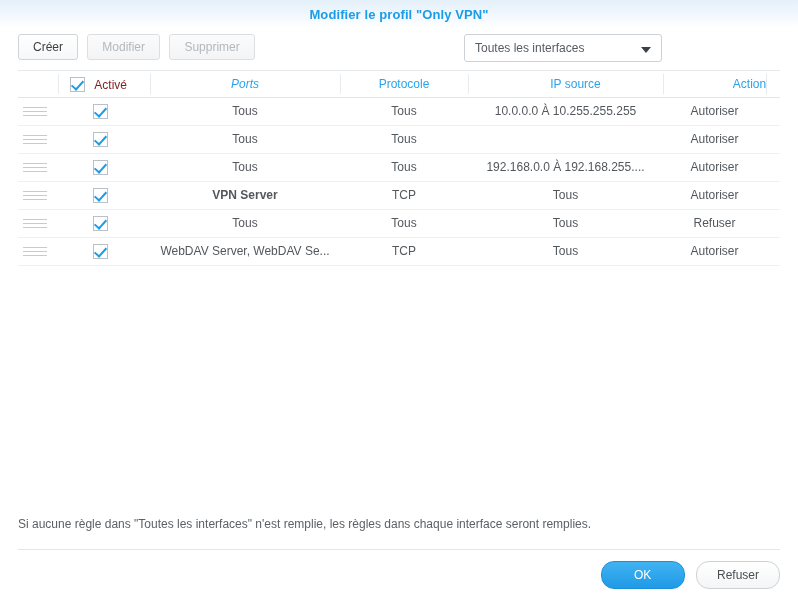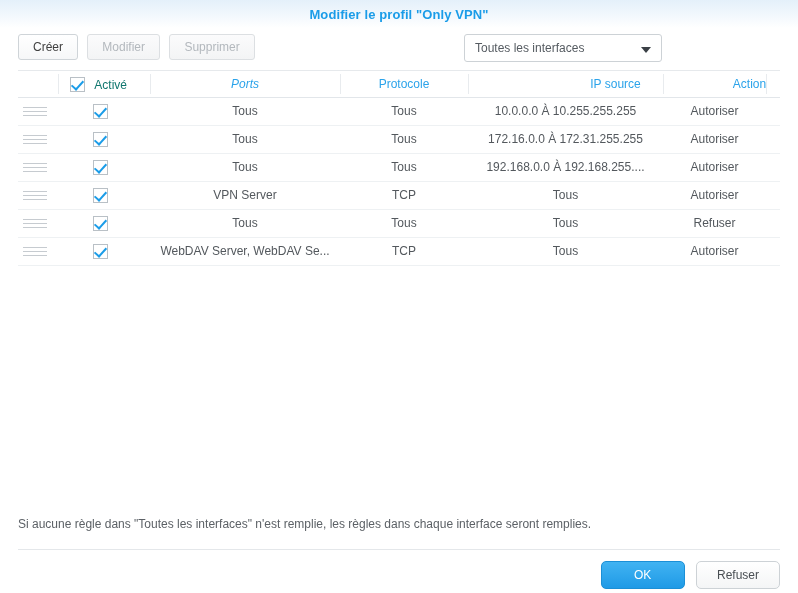--- a/index.html
+++ b/index.html
@@ -197,21 +197,21 @@
   .head-cb-wrap {
     position: absolute;
     top: 0;
     height: 26px;
     line-height: 26px;
     white-space: nowrap;
   }
   .head-cb-label {
     margin-left: 6px;
     font-size: 12px;
-    color: #0f766e;
+    color: #7f1d1d;
     vertical-align: middle;
   }
 
   
   .footnote {
     position: absolute;
     left: 18px; top: 517px;
     width: 762px;
     font-size: 12px;
     color: #5c6166;
@@ -230,21 +230,21 @@
     right: 18px; top: 561px;
     height: 28px;
   }
   .fbtn {
     display: inline-block;
     min-width: 84px;
     height: 28px;
     line-height: 27px;
     padding: 0 14px;
     margin-left: 8px;
-    border-radius: 5px;
+    border-radius: 13px;
     font-size: 12px;
     text-align: center;
     box-sizing: border-box;
     cursor: default;
   }
   .fbtn.primary {
     background: linear-gradient(to bottom, #41b3f2 0%, #1f9ae6 100%);
     border: 1px solid #1b8fd6;
     color: #ffffff;
   }
@@ -285,21 +285,21 @@
       <div class="hsep" style="left:645px;"></div>
       <div class="hsep" style="left:748px;"></div>
 
       <div class="head-cb-wrap" style="left:52px;">
         <span class="cb checked"></span>
         <span class="head-cb-label">Activé</span>
       </div>
 
       <div class="hcell" style="left:132px; width:190px;font-style:italic;">Ports</div>
       <div class="hcell" style="left:322px; width:128px;">Protocole</div>
-      <div class="hcell" style="left:476px; width:195px;padding-left:48px;">IP source</div>
+      <div class="hcell" style="left:436px; width:195px;padding-left:48px;">IP source</div>
       <div class="hcell" style="left:680px; width:103px;">Action</div>
     </div>
 
     <div class="grid-body" id="grid-body">
         <div class="row">
           <span class="drag-handle">
             <i></i>
             <i></i>
             <i></i>
           </span>
@@ -311,21 +311,20 @@
         </div>
         <div class="row">
           <span class="drag-handle">
             <i></i>
             <i></i>
             <i></i>
           </span>
           <span class="cb-wrap" style="left: 52px; width: 60px;"><span class="cb checked"></span></span>
           <span class="cell" style="left: 132px; width: 190px;">Tous</span>
           <span class="cell" style="left: 322px; width: 128px;">Tous</span>
-          <span class="cell" style="left: 450px; width: 195px;">172.16.0.0 À 172.31.255.255</span>
           <span class="cell" style="left: 645px; width: 103px;">Autoriser</span>
         </div>
         <div class="row">
           <span class="drag-handle">
             <i></i>
             <i></i>
             <i></i>
           </span>
           <span class="cb-wrap" style="left: 52px; width: 60px;"><span class="cb checked"></span></span>
           <span class="cell" style="left: 132px; width: 190px;">Tous</span>
@@ -333,21 +332,21 @@
           <span class="cell" style="left: 450px; width: 195px;">192.168.0.0 À 192.168.255....</span>
           <span class="cell" style="left: 645px; width: 103px;">Autoriser</span>
         </div>
         <div class="row">
           <span class="drag-handle">
             <i></i>
             <i></i>
             <i></i>
           </span>
           <span class="cb-wrap" style="left: 52px; width: 60px;"><span class="cb checked"></span></span>
-          <span class="cell" style="left: 132px; width: 190px;">VPN Server</span>
+          <span class="cell" style="left: 132px; width: 190px; font-weight: bold;">VPN Server</span>
           <span class="cell" style="left: 322px; width: 128px;">TCP</span>
           <span class="cell" style="left: 450px; width: 195px;">Tous</span>
           <span class="cell" style="left: 645px; width: 103px;">Autoriser</span>
         </div>
         <div class="row">
           <span class="drag-handle">
             <i></i>
             <i></i>
             <i></i>
           </span>

